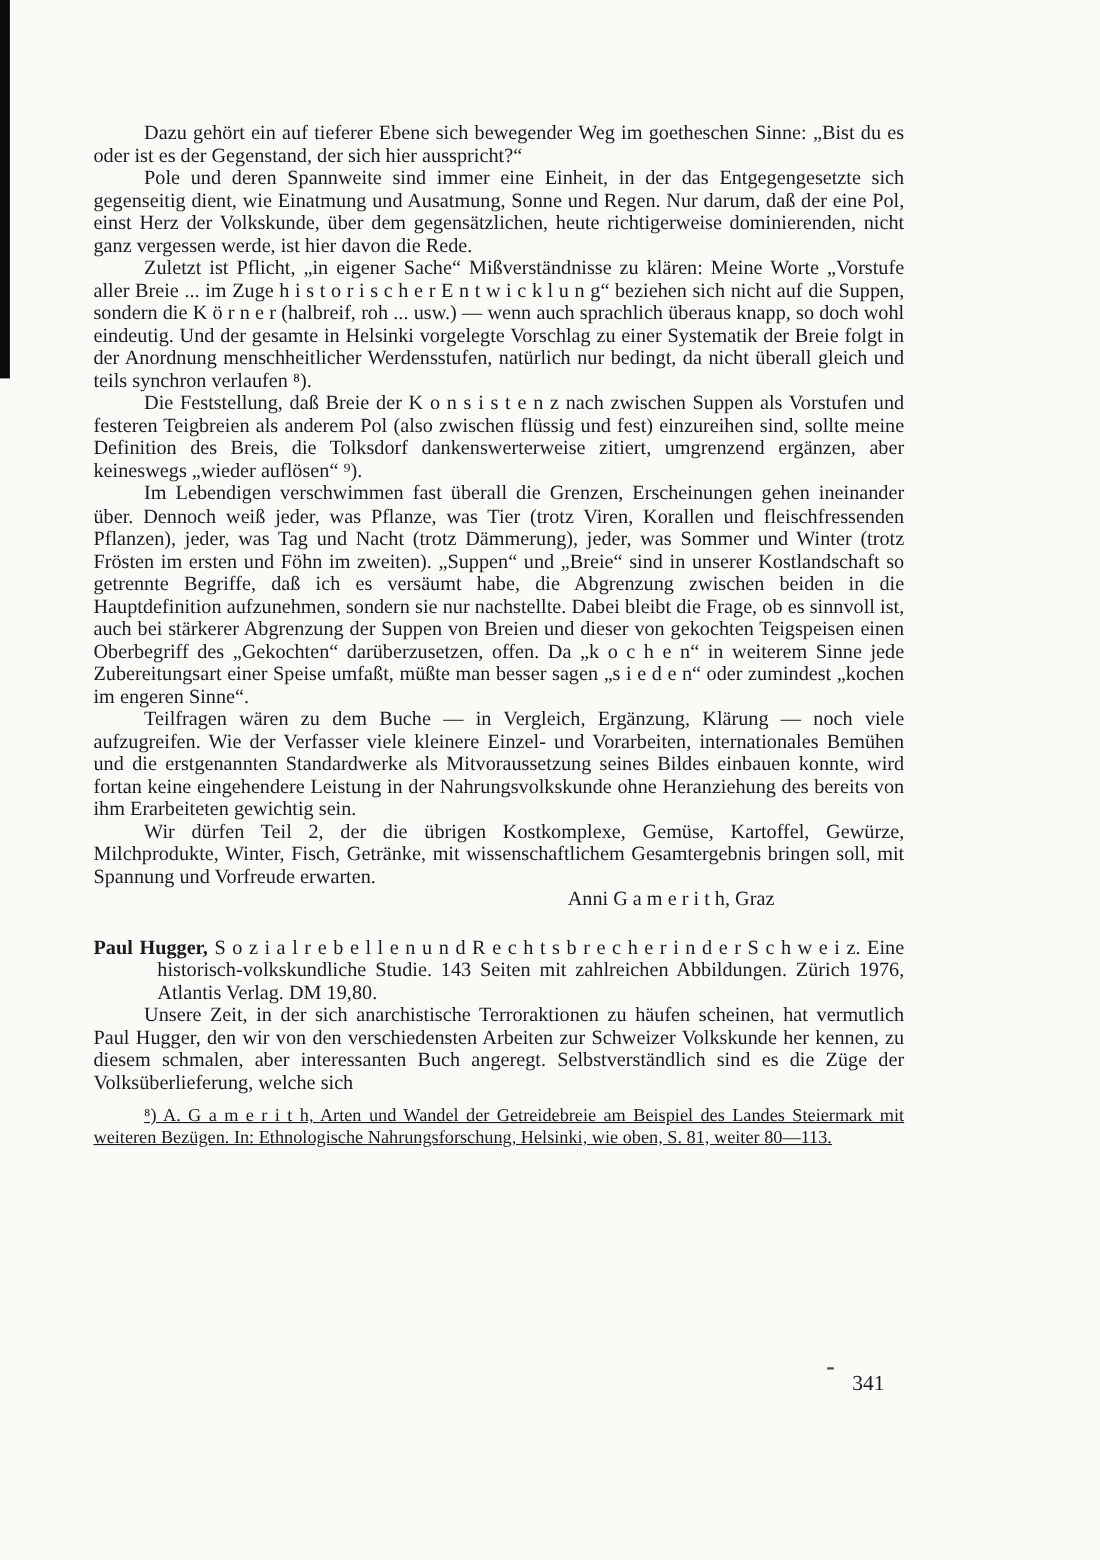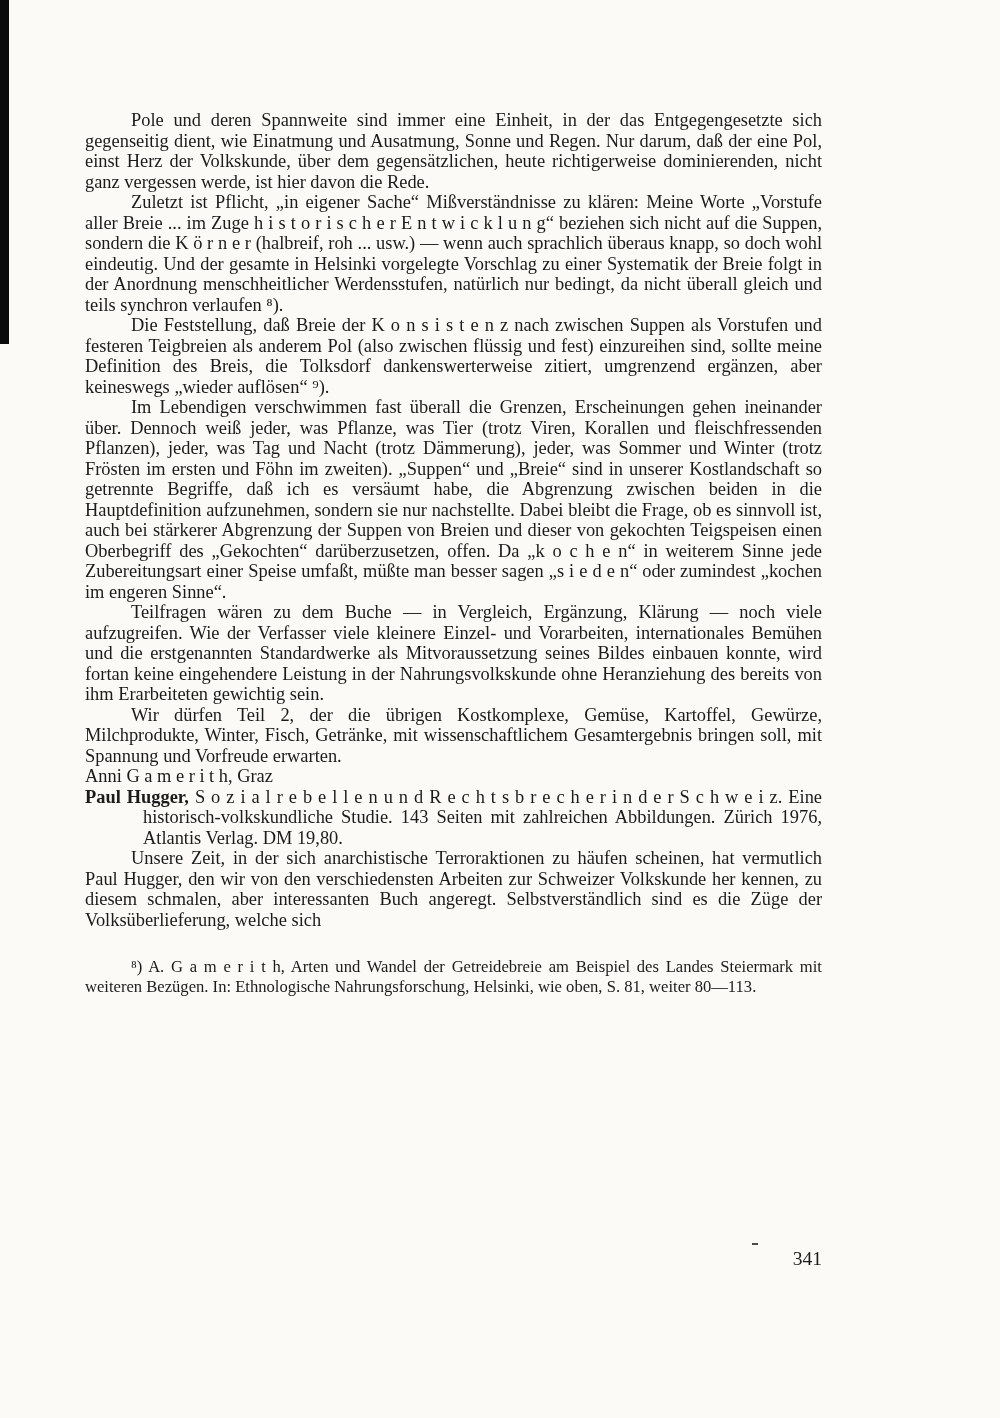--- a/index.html
+++ b/index.html
@@ -40,43 +40,46 @@
     hyphens: auto;
     -webkit-hyphens: auto;
   }
   .text-block p {
     margin: 0;
   }
   .indent {
     text-indent: 46px;
   }
   .signature {
+    text-align: right;
     padding-right: 118px;
   }
   .review-hugger {
+    margin-top: 23px;
   }
   .review-heading {
     padding-left: 58px;
     text-indent: -58px;
   }
   .author-bold {
     font-weight: 700;
   }
   .after-heading {
     margin-top: 10px;
   }
   .footnotes {
-    margin-top: 27px;
+    margin-top: 10px;
     font-size: 16.6px;
     line-height: 19.8px;
+    text-decoration: underline;
   }
   .page-number {
     position: absolute;
     top: 1248px;
-    right: 178px;
+    right: 196px;
     font-size: 19.5px;
     color: #1b1b1b;
   }
   .scan-speck {
     position: absolute;
     top: 1243px;
     left: 752px;
     width: 6px;
     height: 2px;
     background: #4a4a4a;
@@ -85,20 +88,21 @@
 </head>
 <body>
 
 <div class="page">
 
   <div class="scan-bar"></div>
 
   <main class="text-block">
 
     <section>
+      <p class="indent">Dazu gehört ein auf tieferer Ebene sich bewegender Weg im goetheschen Sinne: „Bist du es oder ist es der Gegenstand, der sich hier ausspricht?“</p>
       <p class="indent">Pole und deren Spannweite sind immer eine Einheit, in der das Entgegengesetzte sich gegenseitig dient, wie Einatmung und Ausatmung, Sonne und Regen. Nur darum, daß der eine Pol, einst Herz der Volkskunde, über dem gegensätzlichen, heute richtigerweise dominierenden, nicht ganz vergessen werde, ist hier davon die Rede.</p>
       <p class="indent">Zuletzt ist Pflicht, „in eigener Sache“ Mißverständnisse zu klären: Meine Worte „Vorstufe aller Breie ... im Zuge h&nbsp;i&nbsp;s&nbsp;t&nbsp;o&nbsp;r&nbsp;i&nbsp;s&nbsp;c&nbsp;h&nbsp;e&nbsp;r E&nbsp;n&nbsp;t&nbsp;w&nbsp;i&nbsp;c&nbsp;k&nbsp;l&nbsp;u&nbsp;n&nbsp;g“ beziehen sich nicht auf die Suppen, sondern die K&nbsp;ö&nbsp;r&nbsp;n&nbsp;e&nbsp;r (halbreif, roh ... usw.) — wenn auch sprachlich überaus knapp, so doch wohl eindeutig. Und der gesamte in Helsinki vorgelegte Vorschlag zu einer Systematik der Breie folgt in der Anordnung menschheitlicher Werdensstufen, natürlich nur bedingt, da nicht überall gleich und teils synchron verlaufen&nbsp;⁸).</p>
       <p class="indent">Die Feststellung, daß Breie der K&nbsp;o&nbsp;n&nbsp;s&nbsp;i&nbsp;s&nbsp;t&nbsp;e&nbsp;n&nbsp;z nach zwischen Suppen als Vorstufen und festeren Teigbreien als anderem Pol (also zwischen flüssig und fest) einzureihen sind, sollte meine Definition des Breis, die Tolksdorf dankenswerterweise zitiert, umgrenzend ergänzen, aber keineswegs „wieder auflösen“&nbsp;⁹).</p>
       <p class="indent">Im Lebendigen verschwimmen fast überall die Grenzen, Erscheinungen gehen ineinander über. Dennoch weiß jeder, was Pflanze, was Tier (trotz Viren, Korallen und fleischfressenden Pflanzen), jeder, was Tag und Nacht (trotz Dämmerung), jeder, was Sommer und Winter (trotz Frösten im ersten und Föhn im zweiten). „Suppen“ und „Breie“ sind in unserer Kostlandschaft so getrennte Begriffe, daß ich es versäumt habe, die Abgrenzung zwischen beiden in die Hauptdefinition aufzunehmen, sondern sie nur nachstellte. Dabei bleibt die Frage, ob es sinnvoll ist, auch bei stärkerer Abgrenzung der Suppen von Breien und dieser von gekochten Teigspeisen einen Oberbegriff des „Gekochten“ darüberzusetzen, offen. Da „k&nbsp;o&nbsp;c&nbsp;h&nbsp;e&nbsp;n“ in weiterem Sinne jede Zubereitungsart einer Speise umfaßt, müßte man besser sagen „s&nbsp;i&nbsp;e&nbsp;d&nbsp;e&nbsp;n“ oder zumindest „kochen im engeren Sinne“.</p>
       <p class="indent">Teilfragen wären zu dem Buche — in Vergleich, Ergänzung, Klärung — noch viele aufzugreifen. Wie der Verfasser viele kleinere Einzel- und Vorarbeiten, internationales Bemühen und die erstgenannten Standardwerke als Mitvoraussetzung seines Bildes einbauen konnte, wird fortan keine eingehendere Leistung in der Nahrungsvolkskunde ohne Heranziehung des bereits von ihm Erarbeiteten gewichtig sein.</p>
       <p class="indent">Wir dürfen Teil 2, der die übrigen Kostkomplexe, Gemüse, Kartoffel, Gewürze, Milchprodukte, Winter, Fisch, Getränke, mit wissenschaftlichem Gesamtergebnis bringen soll, mit Spannung und Vorfreude erwarten.</p>
       <p class="signature">Anni G&nbsp;a&nbsp;m&nbsp;e&nbsp;r&nbsp;i&nbsp;t&nbsp;h, Graz</p>
     </section>
 
     <section class="review-hugger">

